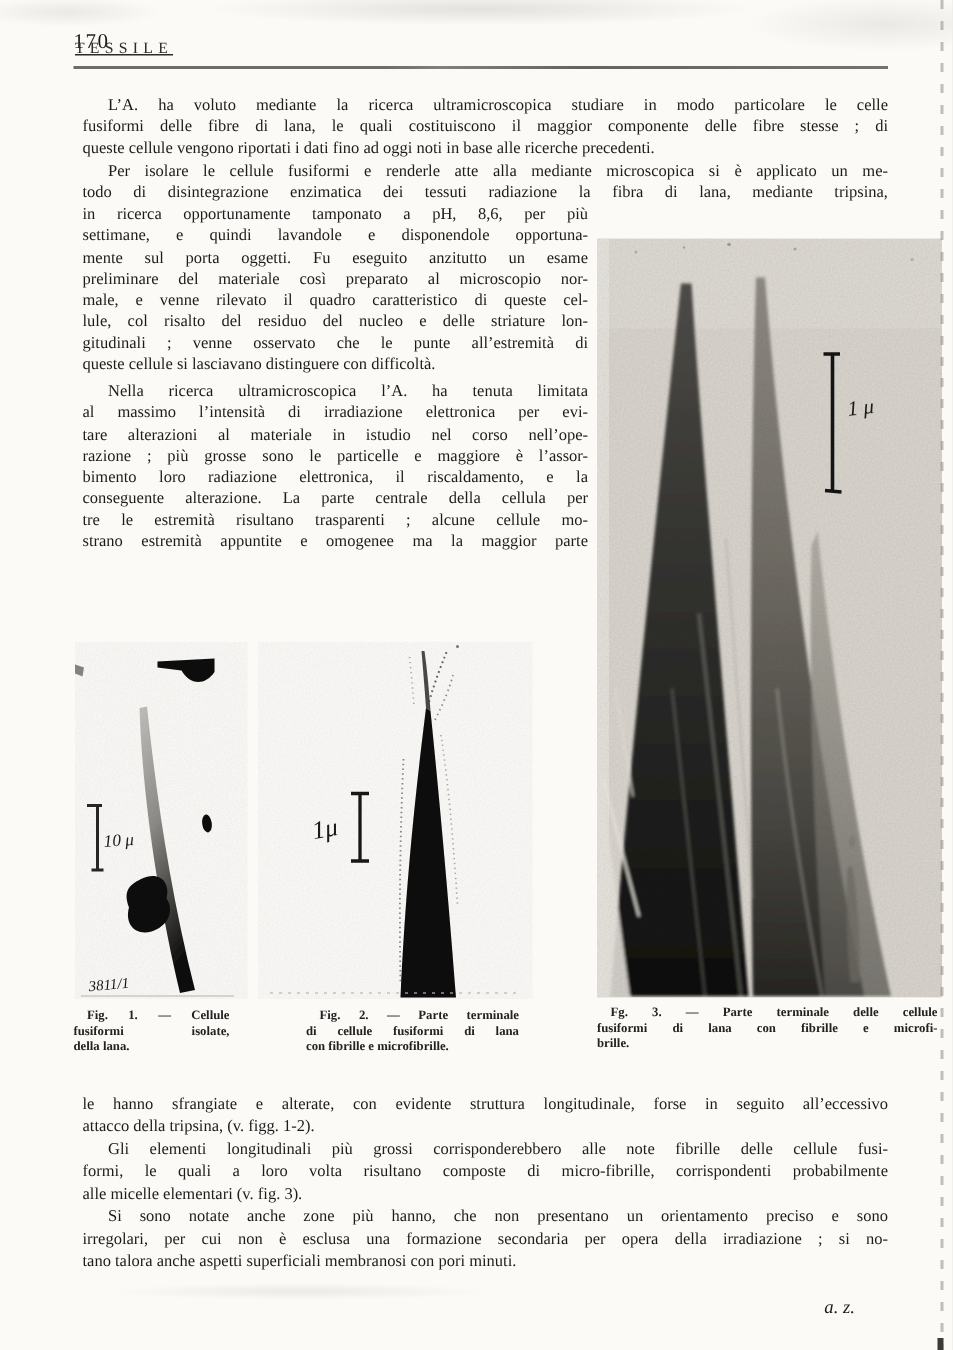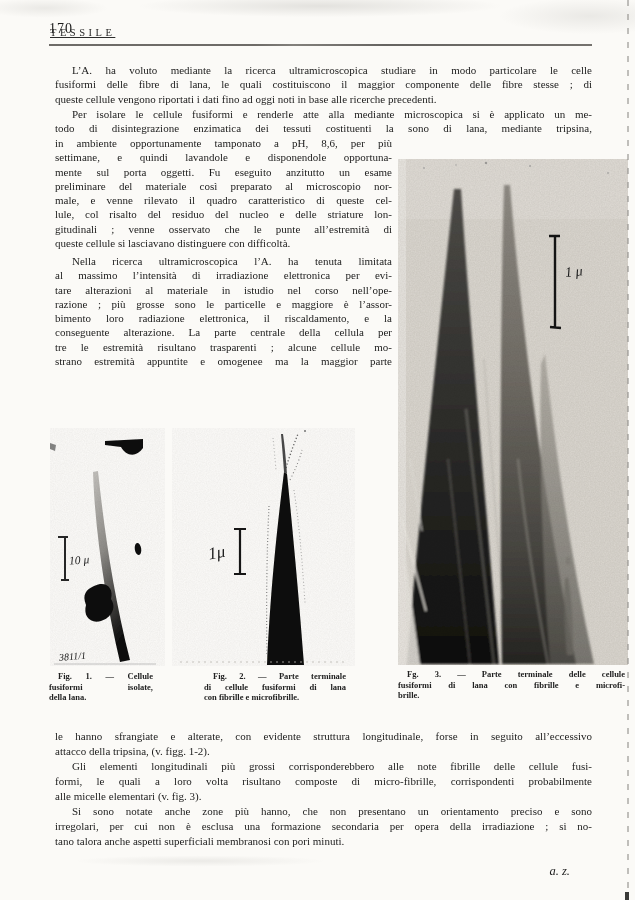--- a/index.html
+++ b/index.html
@@ -51,25 +51,25 @@
   <div class="abs headrule"></div>
 
   <div class="abs text-block" style="left:55px; top:63px; width:537px;">
       <div class="tline tind">L’A. ha voluto mediante la ricerca ultramicroscopica studiare in modo particolare le celle</div>
       <div class="tline">fusiformi delle fibre di lana, le quali costituiscono il maggior componente delle fibre stesse ; di</div>
       <div class="tline tlast">queste cellule vengono riportati i dati fino ad oggi noti in base alle ricerche precedenti.</div>
     </div>
 
   <div class="abs text-block" style="left:55px; top:107px; width:537px;">
       <div class="tline tind">Per isolare le cellule fusiformi e renderle atte alla mediante microscopica si è applicato un me-</div>
-      <div class="tline">todo di disintegrazione enzimatica dei tessuti costituenti la sono di lana, mediante tripsina,</div>
+      <div class="tline">todo di disintegrazione enzimatica dei tessuti radiazione la fibra di lana, mediante tripsina,</div>
     </div>
 
   <div class="abs text-block lh-narrow" style="left:55px; top:136px; width:337px;">
-      <div class="tline">in ambiente opportunamente tamponato a pH, 8,6, per più</div>
+      <div class="tline">in ricerca opportunamente tamponato a pH, 8,6, per più</div>
       <div class="tline">settimane, e quindi lavandole e disponendole opportuna-</div>
       <div class="tline">mente sul porta oggetti. Fu eseguito anzitutto un esame</div>
       <div class="tline">preliminare del materiale così preparato al microscopio nor-</div>
       <div class="tline">male, e venne rilevato il quadro caratteristico di queste cel-</div>
       <div class="tline">lule, col risalto del residuo del nucleo e delle striature lon-</div>
       <div class="tline">gitudinali ; venne osservato che le punte all’estremità di</div>
       <div class="tline tlast">queste cellule si lasciavano distinguere con difficoltà.</div>
     </div>
 
   <div class="abs text-block lh-narrow" style="left:55px; top:254px; width:337px;">

